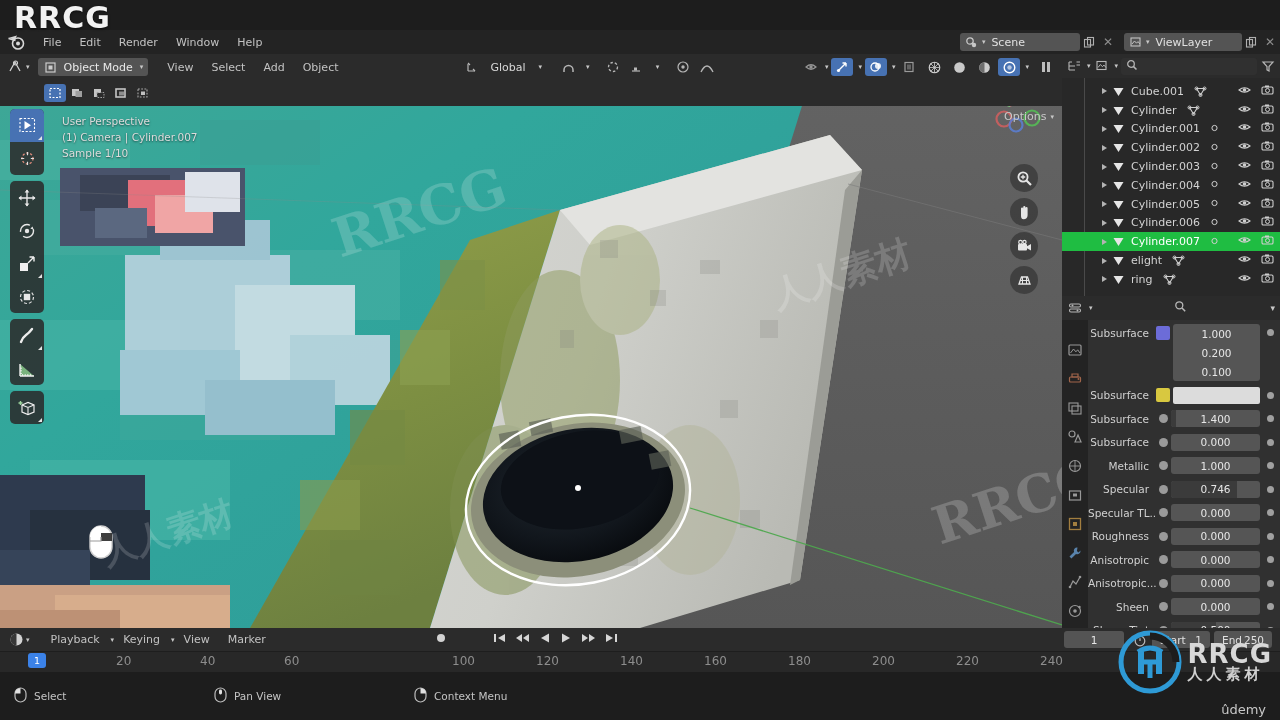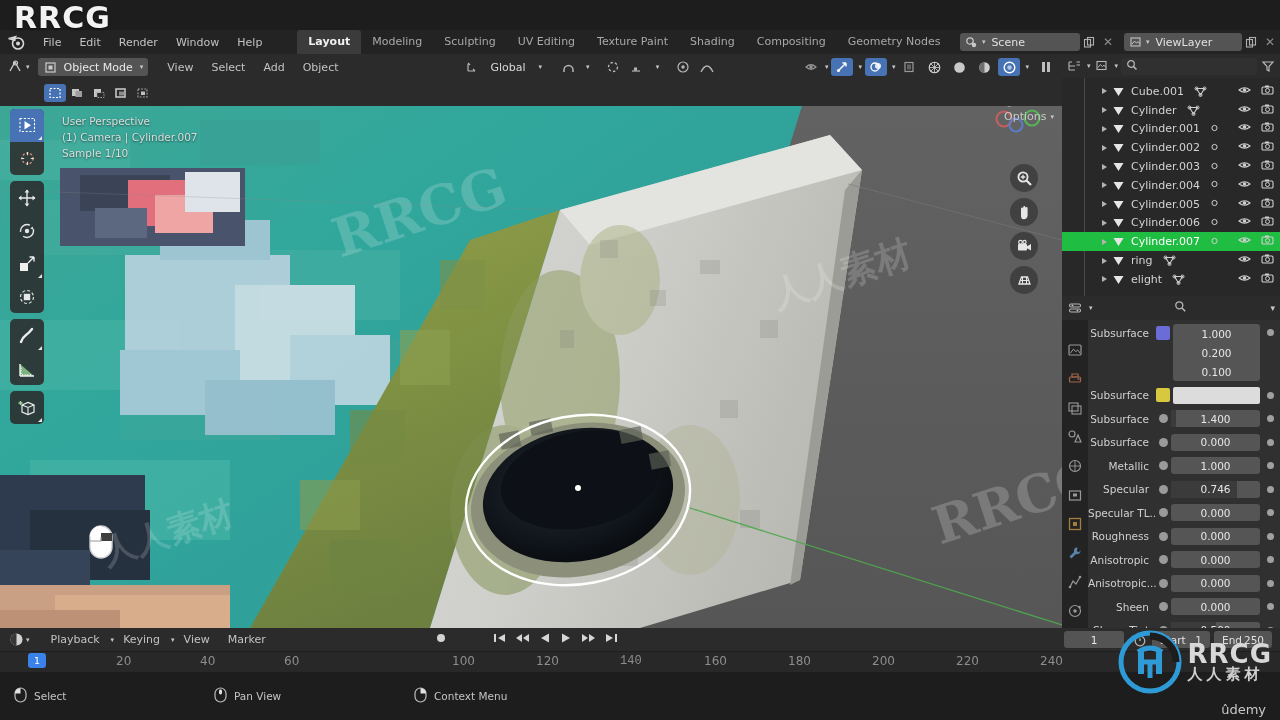--- a/index.html
+++ b/index.html
@@ -160,31 +160,20 @@
         <path d="M2 5 L11 2.5 L9 6.5 Z" fill="#d8d8d8"></path>
         <path d="M2.5 5.5 L9.5 7.5" stroke="#d8d8d8" stroke-width="1.4"></path>
       </svg>
     </div>
     <div class="menu-item">File</div>
     <div class="menu-item">Edit</div>
     <div class="menu-item">Render</div>
     <div class="menu-item">Window</div>
     <div class="menu-item">Help</div>
 
-    <div class="ws-tabs">
-      <div class="ws-tab active">Layout</div>
-      <div class="ws-tab">Modeling</div>
-      <div class="ws-tab">Sculpting</div>
-      <div class="ws-tab">UV Editing</div>
-      <div class="ws-tab">Texture Paint</div>
-      <div class="ws-tab">Shading</div>
-      <div class="ws-tab">Compositing</div>
-      <div class="ws-tab">Geometry Nodes</div>
-      <div class="ws-tab">Scr</div>
-    </div>
   </div>
 
   <div class="scene-block">
     <div class="pill" style="width:120px;">
       <span class="icon-btn">
         <svg width="13" height="13" viewBox="0 0 13 13">
             <circle cx="5" cy="5" r="3.2" fill="none" stroke="#dcdcdc" stroke-width="1.3"></circle>
             <circle cx="9" cy="9" r="2.2" fill="#dcdcdc"></circle>
           </svg>
       </span>
@@ -916,21 +905,21 @@
                 </svg></span>
             </span>
           </div>
           <div class="orow">
             <span class="otri"></span>
             <span style="display:flex;align-items:center;margin-right:6px;">
               <svg width="13" height="13" viewBox="0 0 13 13">
                 <path d="M1.5 3 L11.5 3 L6.5 11 Z" fill="#e6e6e6"></path>
               </svg>
             </span>
-            <span class="oname">ring</span>
+            <span class="oname">elight</span>
             <span style="margin-left:10px;display:flex;align-items:center;">
               <svg width="13" height="13" viewBox="0 0 13 13">
                 <path d="M2.5 3.5 L10.5 3.5 L6.5 10 Z" fill="none" stroke="#cfcfcf" stroke-width="1.1"></path>
                 <circle cx="2.5" cy="3.5" r="1.5" fill="none" stroke="#cfcfcf" stroke-width="1"></circle>
                 <circle cx="10.5" cy="3.5" r="1.5" fill="none" stroke="#cfcfcf" stroke-width="1"></circle>
                 <circle cx="6.5" cy="10" r="1.5" fill="none" stroke="#cfcfcf" stroke-width="1"></circle>
               </svg>
             </span>
             <span class="oright">
               <span><svg width="13" height="12" viewBox="0 0 13 12">
@@ -944,21 +933,21 @@
                 </svg></span>
             </span>
           </div>
           <div class="orow">
             <span class="otri"></span>
             <span style="display:flex;align-items:center;margin-right:6px;">
               <svg width="13" height="13" viewBox="0 0 13 13">
                 <path d="M1.5 3 L11.5 3 L6.5 11 Z" fill="#e6e6e6"></path>
               </svg>
             </span>
-            <span class="oname">elight</span>
+            <span class="oname">ring</span>
             <span style="margin-left:10px;display:flex;align-items:center;">
               <svg width="13" height="13" viewBox="0 0 13 13">
                 <path d="M2.5 3.5 L10.5 3.5 L6.5 10 Z" fill="none" stroke="#cfcfcf" stroke-width="1.1"></path>
                 <circle cx="2.5" cy="3.5" r="1.5" fill="none" stroke="#cfcfcf" stroke-width="1"></circle>
                 <circle cx="10.5" cy="3.5" r="1.5" fill="none" stroke="#cfcfcf" stroke-width="1"></circle>
                 <circle cx="6.5" cy="10" r="1.5" fill="none" stroke="#cfcfcf" stroke-width="1"></circle>
               </svg>
             </span>
             <span class="oright">
               <span><svg width="13" height="12" viewBox="0 0 13 12">
@@ -1263,21 +1252,21 @@
     </div>
 
     <div class="tl-ruler">
       <div id="tl-ticks">
           <div class="tl-tick" style="left: 116px;">20</div>
           <div class="tl-tick" style="left: 200px;">40</div>
           <div class="tl-tick" style="left: 284px;">60</div>
           <div class="tl-tick" style="left: 365px; margin-top: 28px;">80</div>
           <div class="tl-tick" style="left: 452px;">100</div>
           <div class="tl-tick" style="left: 536px;">120</div>
-          <div class="tl-tick" style="left: 620px; font-family: Liberation Mono, monospace;">140</div>
+          <div class="tl-tick" style="left: 620px;">140</div>
           <div class="tl-tick" style="left: 704px;">160</div>
           <div class="tl-tick" style="left: 788px;">180</div>
           <div class="tl-tick" style="left: 872px;">200</div>
           <div class="tl-tick" style="left: 956px;">220</div>
           <div class="tl-tick" style="left: 1040px;">240</div>
         </div>
       <div class="playhead" style="left:28px;">1</div>
     </div>
   </div>
 

